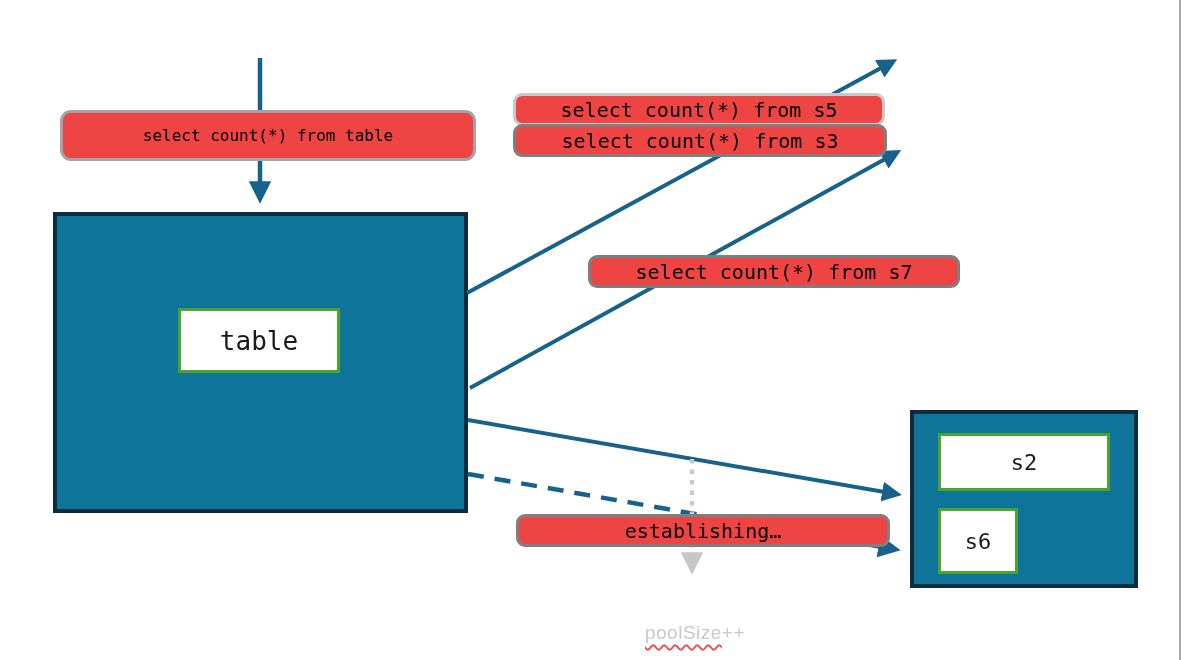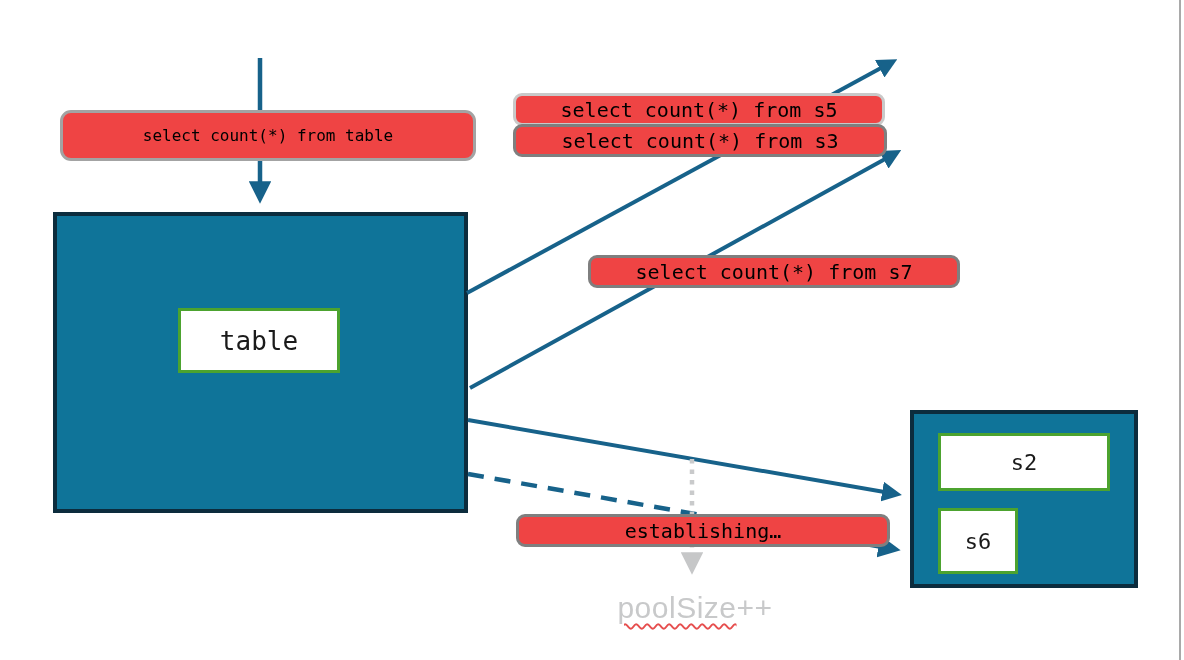--- a/index.html
+++ b/index.html
@@ -76,24 +76,24 @@
   .qlabel.light { border-color: #C9C9C9; }
   .q-s5  { left: 505px; top: 93px;  width: 372px; }
   .q-s3  { left: 505px; top: 124px; width: 374px; z-index: 4; }
   .q-s7  { left: 580px; top: 255px; width: 372px; }
   .q-s2  { left: 505px; top: 423px; width: 372px; }
   .q-est { left: 508px; top: 514px; width: 374px; }
 
   
   .poolsize {
     position: absolute;
-    left: 595px; top: 591px; width: 200px;
+    left: 595px; top: 622px; width: 200px;
     text-align: center;
     font-family: "Liberation Sans", sans-serif;
-    font-size: 30px;
+    font-size: 19px;
     color: #C8C9CA;
     z-index: 3;
     letter-spacing: 0.5px;
   }
   .poolsize .misspelled {
     text-decoration-line: underline;
     text-decoration-style: wavy;
     text-decoration-color: #E64E4E;
     text-decoration-thickness: 2px;
     text-underline-offset: 5px;

